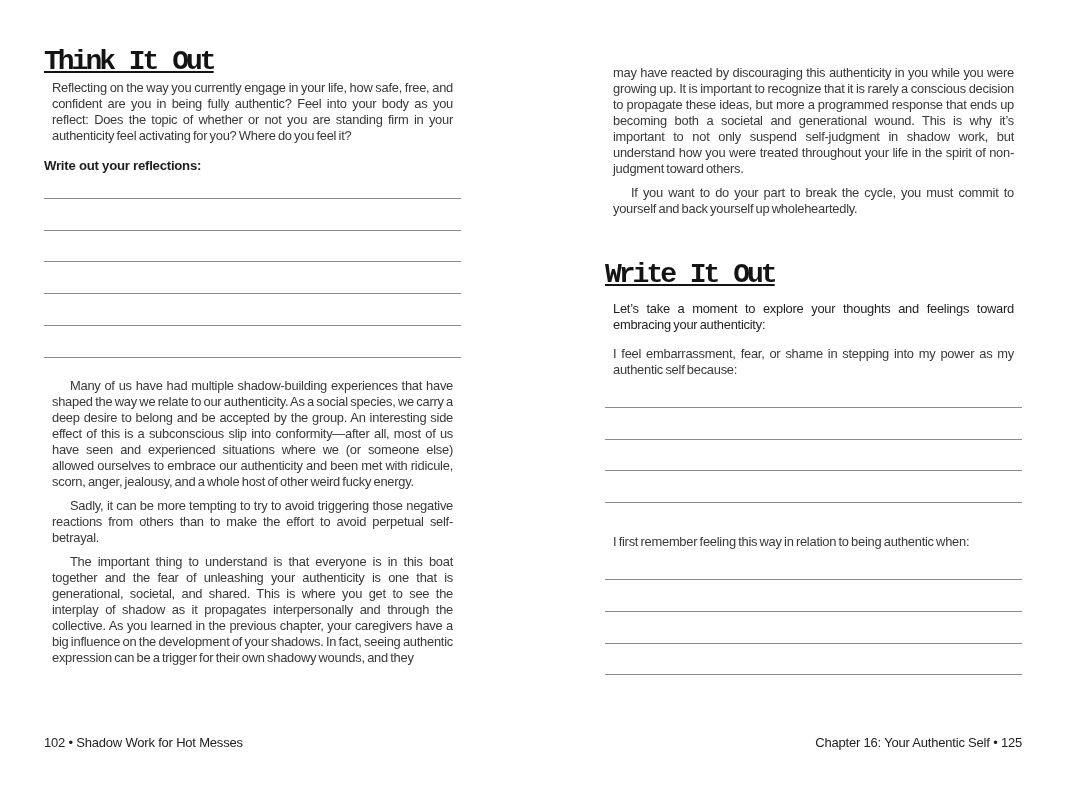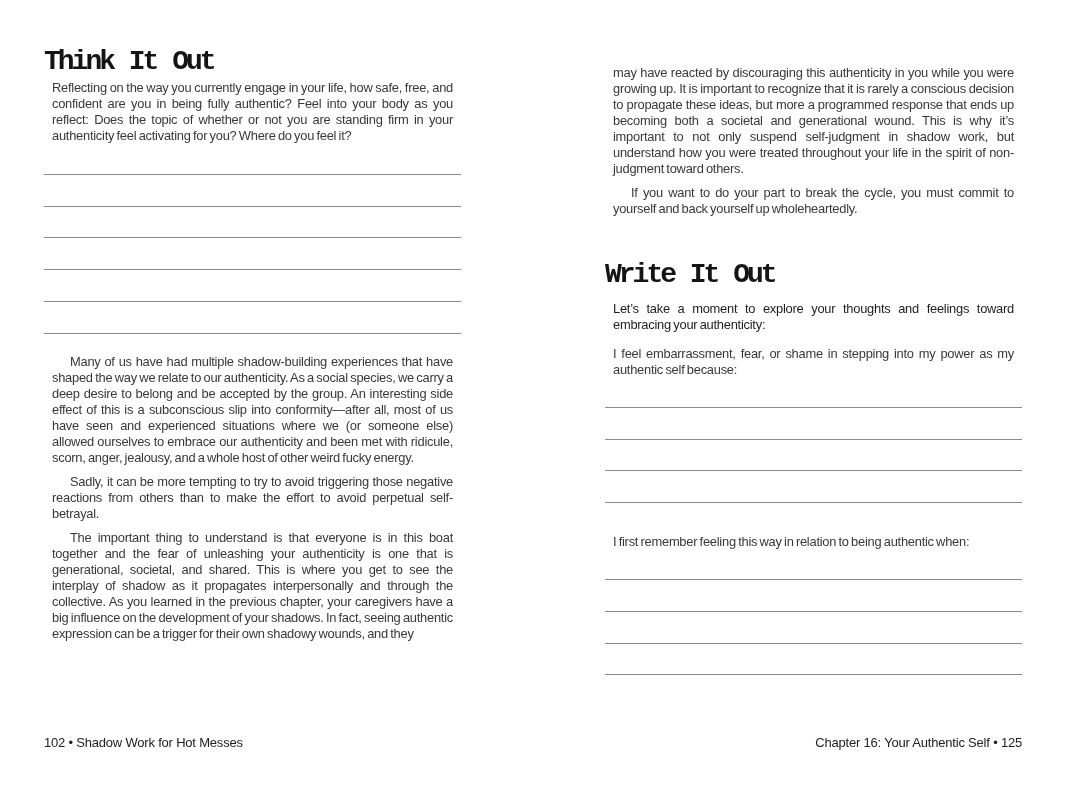--- a/index.html
+++ b/index.html
@@ -31,20 +31,21 @@
   h1.section-heading {
     margin: 0;
     font-family: "Liberation Mono", "DejaVu Sans Mono", monospace;
     font-weight: 700;
     font-size: 28px;
     line-height: 32px;
     letter-spacing: -3px;
     word-spacing: 2px;
     color: #141414;
     white-space: nowrap;
+    text-decoration: underline;
   }
   .page-left h1.section-heading { padding-top: 46px; }
   .page-right h1.section-heading { margin-top: 42px; }
 
   .body {
     margin: 8px;
     font-size: 12.9px;
     line-height: 16px;
     letter-spacing: -0.25px;
     word-spacing: -1px;
@@ -96,20 +97,21 @@
 </head>
 <body>
 
 <div class="spread">
 
   <section class="page page-left">
     <h1 class="section-heading">Think It Out</h1>
 
     <p class="body intro">Reflecting on the way you currently engage in your life, how safe, free, and confident are you in being fully authentic? Feel into your body as you reflect: Does the topic of whether or not you are standing firm in your authenticity feel activating for you? Where do you feel it?</p>
 
+    <p class="subhead">Write out your reflections:</p>
 
     <div class="write-lines">
         <div class="write-line"></div>
         <div class="write-line"></div>
         <div class="write-line"></div>
         <div class="write-line"></div>
         <div class="write-line"></div>
         <div class="write-line"></div>
       </div>
 

